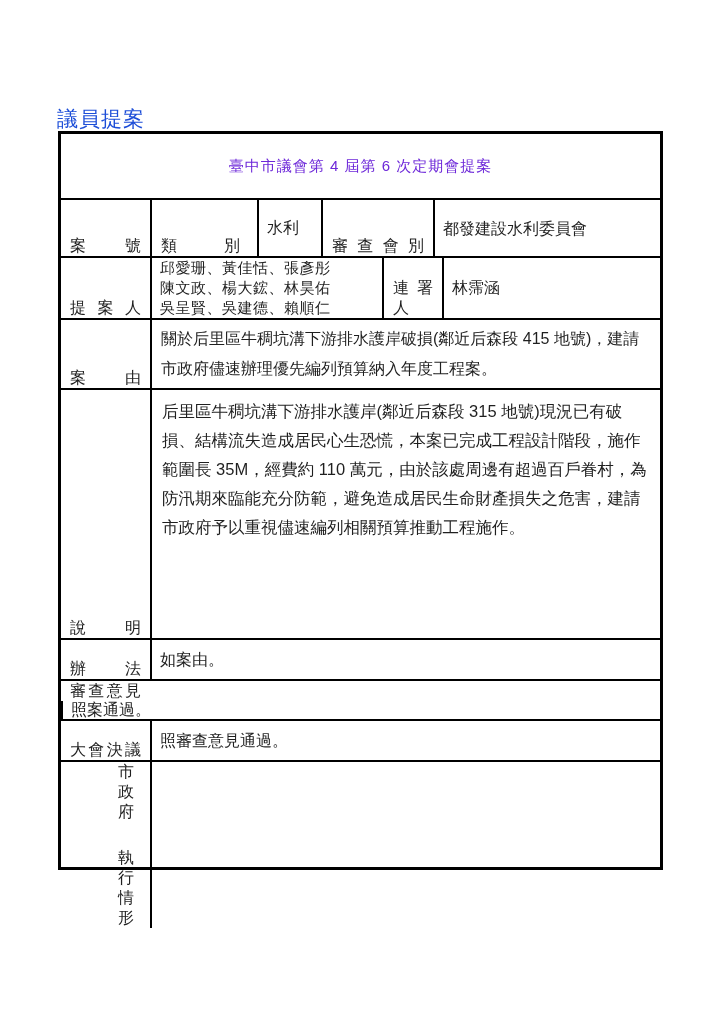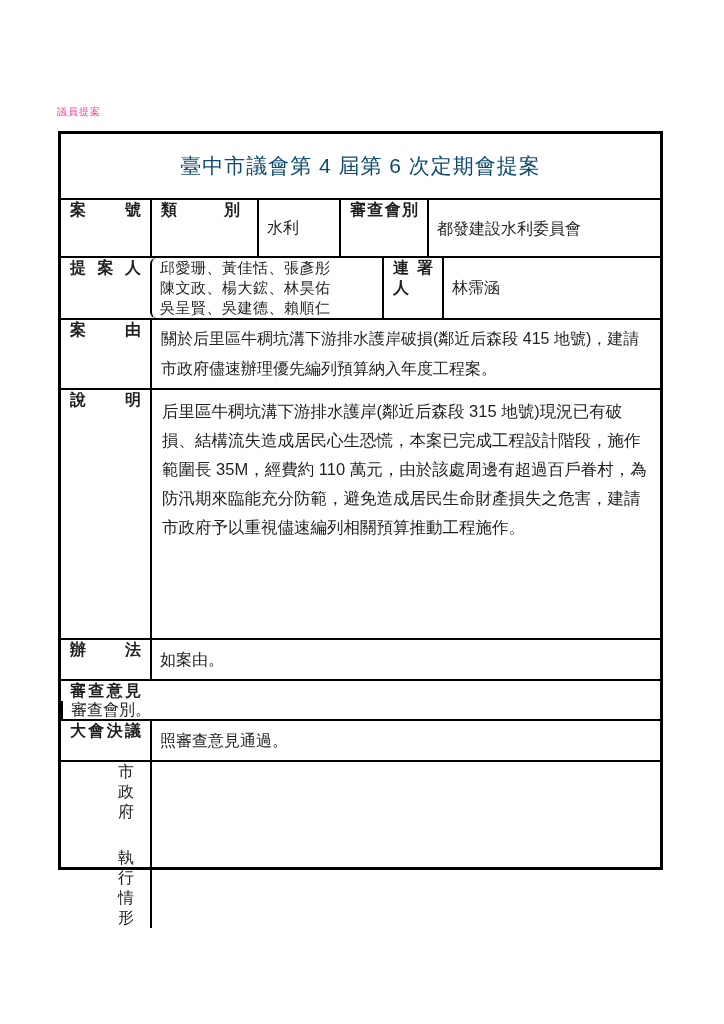--- a/index.html
+++ b/index.html
@@ -6,59 +6,59 @@
   html, body {
     width: 724px; height: 1024px;
     background: #ffffff;
     font-family: "Liberation Sans", sans-serif;
     color: #1f1f1f;
   }
   .page { position: relative; width: 724px; height: 1024px; background: #fff; overflow: hidden; }
 
   .doc-type-label {
     position: absolute; left: 57px; top: 105px;
-    font-size: 10px; letter-spacing: 1px; color: #ec4899;
+    font-size: 21px; letter-spacing: 1px; color: #1d4ed8;
   }
 
   .proposal-table {
     position: absolute; left: 58px; top: 131px;
     width: 605px; height: 739px;
     border: 3px solid #000;
     display: flex; flex-direction: column;
     background: #fff;
   }
   .t-row { display: flex; flex-direction: row; border-top: 2px solid #000; flex: none; }
   .t-row:first-child { border-top: none; }
   .t-cell { border-left: 2px solid #000; overflow: hidden; }
   .t-cell:first-child { border-left: none; }
 
   .title-row { height: 64px; align-items: center; justify-content: center; }
   .doc-title {
     width: 100%; text-align: center;
-    font-size: 21px; letter-spacing: 1px; color: #0c4a6e;
+    font-size: 15px; letter-spacing: 1px; color: #6d28d9;
   }
 
-  .label-cell { width: 89px; display: flex; align-items: flex-start; flex: none; font-weight: bold; }
+  .label-cell { width: 89px; display: flex; align-items: flex-end; flex: none; }
   .label-cell .jtext {
     width: 100%; padding: 0 9px;
     font-size: 16px;
     text-align: justify; text-align-last: justify;
     line-height: 20px;
   }
   .value-cell { display: flex; align-items: center; padding: 4px 8px; font-size: 16px; line-height: 20px; }
 
   .row-case { height: 58px; }
   .cell-case-no { width: 132px; flex: none; }
   .cell-cat-label { width: 99px; flex: none; }
   .cell-cat-value { width: 64px; flex: none; margin-left: 8px; }
-  .cell-committee-label { width: 88px; flex: none; margin-left: 18px; }
+  .cell-committee-label { width: 112px; flex: none; }
   .cell-committee-value { flex: 1; line-height: 21px; }
 
   .row-proposer { height: 62px; }
-  .cell-proposers { width: 232px; flex: none; flex-direction: column; align-items: flex-start; justify-content: center; padding: 2px 8px; border-radius: 6px; }
+  .cell-proposers { width: 232px; flex: none; flex-direction: column; align-items: flex-start; justify-content: center; padding: 2px 8px; }
   .cell-proposers .name-line { font-size: 15px; line-height: 20px; white-space: nowrap; letter-spacing: 0.5px; }
   .cell-cosigner-label { width: 60px; flex: none; }
   .cell-cosigner-value { flex: 1; }
 
   .row-subject { height: 70px; }
   .cell-subject { flex: 1; font-size: 16px; line-height: 30px; padding: 4px 9px; }
 
   .row-description { height: 250px; }
   .cell-description {
     flex: 1; display: block;
@@ -141,21 +141,21 @@
       <div class="t-cell label-cell">
         <div class="jtext">辦法</div>
       </div>
       <div class="t-cell value-cell cell-flex-value">如案由。</div>
     </div>
 
     <div class="t-row row-opinion">
       <div class="t-cell label-cell">
         <div class="jtext">審查意見</div>
       </div>
-      <div class="t-cell value-cell cell-flex-value">審查會別。</div>
+      <div class="t-cell value-cell cell-flex-value">照案通過。</div>
     </div>
 
     <div class="t-row row-resolution">
       <div class="t-cell label-cell">
         <div class="jtext">大會決議</div>
       </div>
       <div class="t-cell value-cell cell-flex-value">照審查意見通過。</div>
     </div>
 
     <div class="t-row row-execution">

